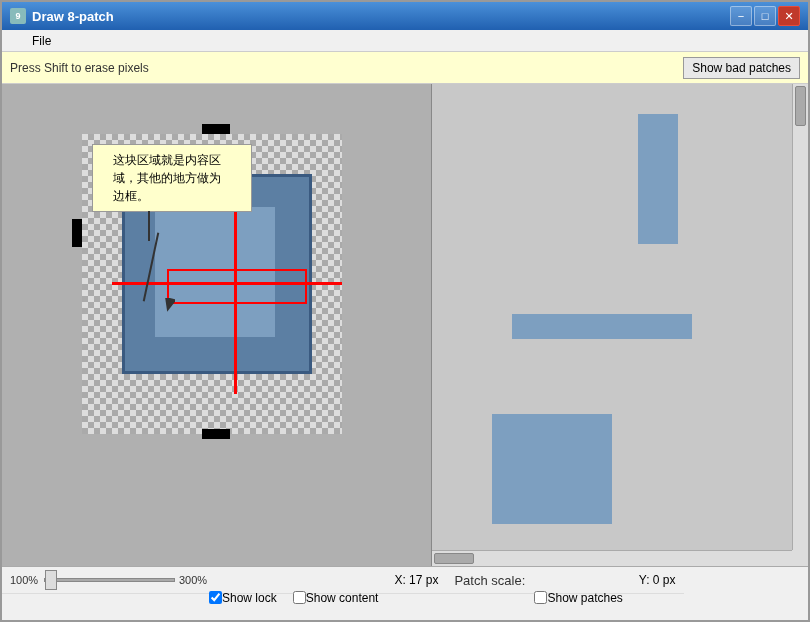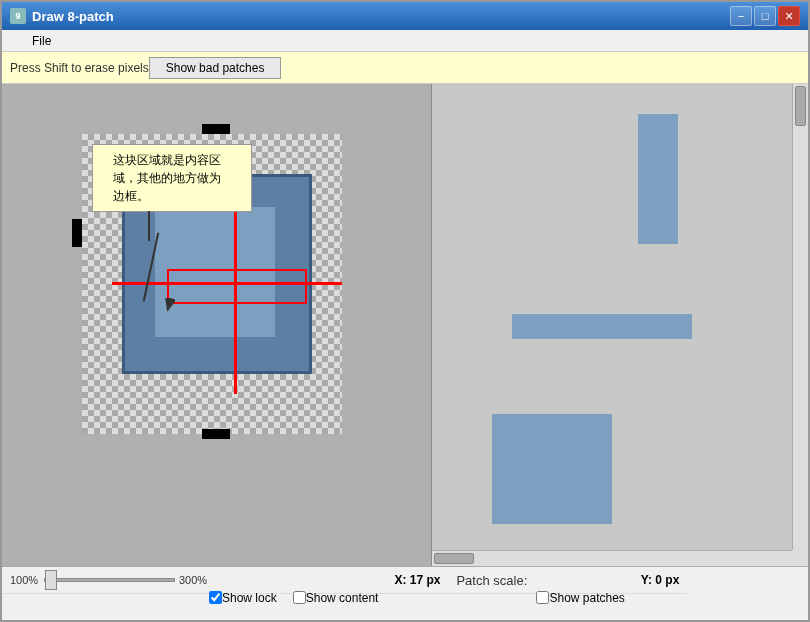--- a/index.html
+++ b/index.html
@@ -12,23 +12,23 @@
     .title-icon { width: 16px; height: 16px; background: #8bb; border-radius: 2px; display: flex; align-items: center; justify-content: center; font-size: 9px; color: #fff; }
     .title-controls { display: flex; gap: 2px; }
     .title-btn { width: 22px; height: 20px; border: 1px solid rgba(255,255,255,0.4); background: rgba(255,255,255,0.15); color: white; cursor: pointer; font-size: 11px; display: flex; align-items: center; justify-content: center; border-radius: 2px; }
     .title-btn.close { background: #c0392b; border-color: #e74c3c; }
 
     
     .menu-bar { background: #f0f0f0; border-bottom: 1px solid #ccc; padding: 2px 22px; height: 22px; display: flex; align-items: center; }
     .menu-item { padding: 2px 8px; cursor: pointer; font-size: 12px; }
 
     
-    .toolbar { background: #ffffd0; border-bottom: 1px solid #ccc; padding: 4px 8px; display: flex; align-items: center; height: 32px; }
+    .toolbar { background: #ffffd0; border-bottom: 1px solid #ccc; padding: 4px 8px; display: flex; align-items: center; justify-content: space-between; height: 32px; }
     .toolbar-hint { font-size: 12px; color: #333; }
-    .show-bad-btn { border: 1px solid #999; background: #e8e8e8; padding: 3px 16px; cursor: pointer; font-size: 12px; }
+    .show-bad-btn { border: 1px solid #999; background: #e8e8e8; padding: 3px 8px; cursor: pointer; font-size: 12px; }
 
     
     .main-area { display: flex; flex: 1; overflow: hidden; }
 
     
     .editor-panel { width: 430px; min-width: 430px; background: #b0b0b0; position: relative; overflow: hidden; border-right: 1px solid #888; }
 
     
     .callout { position: absolute; top: 60px; left: 90px; background: #ffffcc; border: 1px solid #999; padding: 6px 20px; font-size: 12px; line-height: 1.5; z-index: 10; max-width: 160px; }
     .callout::after { content: ''; position: absolute; bottom: -30px; left: 55px; width: 2px; height: 30px; background: #333; }
@@ -54,21 +54,21 @@
     
     .status-bar { background: #f0f0f0; border-top: 1px solid #aaa; height: 54px; display: flex; flex-direction: row; }
     .status-row { display: flex; align-items: center; padding: 2px 8px; height: 27px; border-bottom: 1px solid #ddd; }
     .status-label { font-size: 13px; color: #333; min-width: 80px; }
     .slider-container { display: flex; align-items: center; gap: 4px; flex: 1; }
     .slider-label { font-size: 11px; color: #333; min-width: 30px; }
     .slider { -webkit-appearance: none; appearance: none; height: 4px; background: #aaa; border: 1px solid #888; flex: 1; max-width: 200px; cursor: pointer; }
     .slider::-webkit-slider-thumb { -webkit-appearance: none; width: 12px; height: 20px; background: #ddd; border: 1px solid #888; cursor: pointer; }
     .checkbox-group { display: flex; align-items: center; gap: 0; margin-right: 16px; margin-top: 35px; }
     .checkbox-group input { width: 13px; height: 13px; }
-    .status-right { margin-left: auto; display: flex; gap: 16px; font-weight: bold; }
+    .status-right { margin-left: auto; display: flex; gap: 16px; }
   </style>
 </head>
 <body>
 
 <div class="window">
 
   <div class="title-bar">
     <div class="title-bar-left">
       <div class="title-icon">9</div>
       <span>Draw 8-patch</span>

